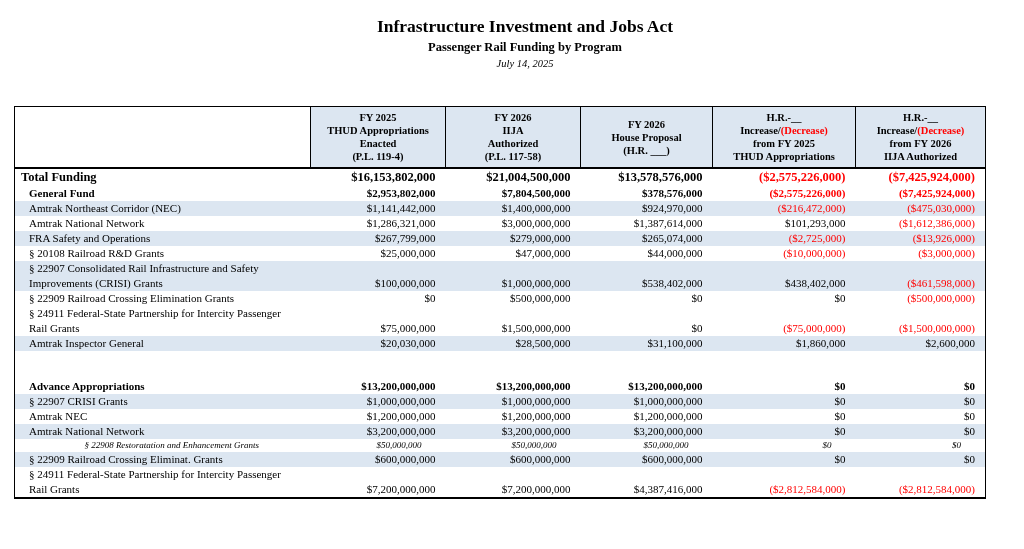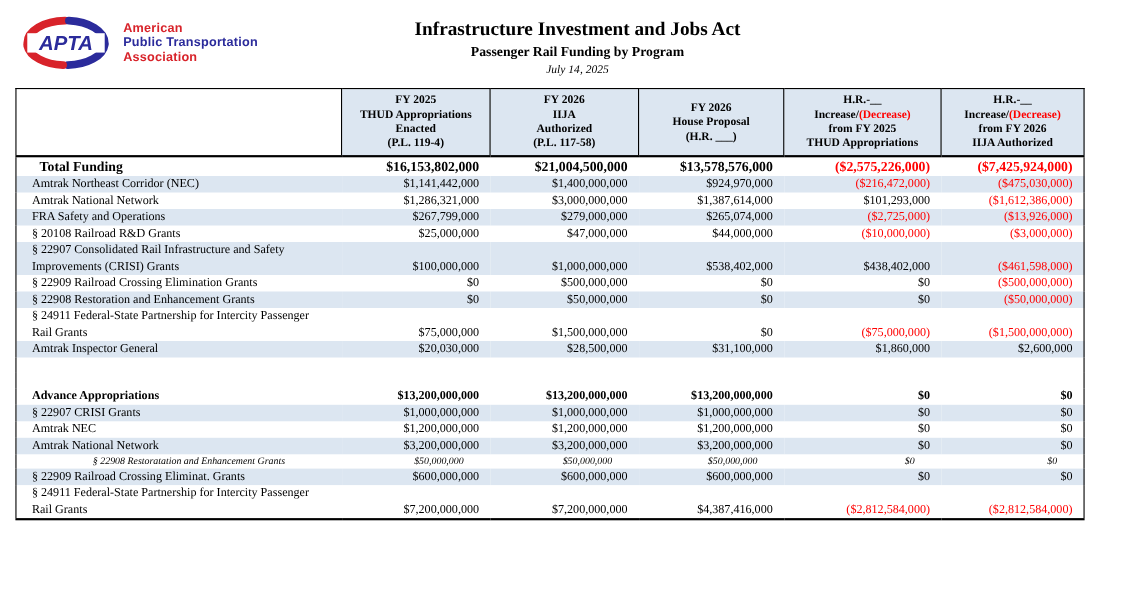--- a/index.html
+++ b/index.html
@@ -14,63 +14,46 @@
   .logo-red{color:#D8232A;}
   .logo-blue{color:#2B2B9B;}
 
   
   .titles{position:absolute;left:0;top:16px;width:1050px;text-align:center;}
   .doc-title{font-size:17.5px;font-weight:bold;margin:0;}
   .doc-subtitle{font-size:12.5px;font-weight:bold;margin:3px 0 0 0;}
   .doc-date{font-size:10.5px;font-style:italic;margin-top:3px;}
 
   
-  table.funding{position:absolute;left:14px;top:80px;width:971px;border-collapse:collapse;
+  table.funding{position:absolute;left:14px;top:106px;width:971px;border-collapse:collapse;
                 table-layout:fixed;border:1.5px solid #000;border-bottom:2.5px solid #000;}
   thead th{background:#DCE6F1;border:1px solid #000;border-bottom:2px solid #000;
            font-weight:bold;font-size:10.5px;line-height:13px;text-align:center;
            vertical-align:middle;height:58px;padding:1px 2px;}
   thead th.th-label{background:#fff;}
   .hdr-red{color:#FF0000;}
 
   tbody td{font-size:11px;line-height:15px;padding:0;vertical-align:bottom;}
-  td.label{text-align:left;padding-left:21px;}
+  td.label{text-align:left;padding-left:6px;}
   tr.ind td.label{padding-left:14px;}
   td.val{text-align:right;padding-right:10px;white-space:nowrap;}
   tr.shaded td{background:#DCE6F1;margin-top:18px;}
   tr.bold td{font-weight:bold;}
   tr.large td{font-size:12.5px;line-height:17px;}
   tr.small td{font-size:9px;line-height:13px;font-style:italic;}
   tr.small td.val{padding-right:24px;}
   tr.center td.label{text-align:center;padding-left:18px;}
   td .neg, .neg{color:#FF0000;}
   tr.spacer td{height:14px;line-height:14px;}
 </style>
 </head>
 <body>
 
 <div class="sheet">
 
-  <div class="logo">
-    <svg class="logo-mark" viewBox="0 0 100 62">
-      <g fill="none" stroke-width="8" stroke-linecap="round">
-        <path d="M 10 31 A 40 23 0 0 1 49 8" stroke="#D8232A"></path>
-        <path d="M 53 8 A 40 23 0 0 1 90 31" stroke="#2B2B9B"></path>
-        <path d="M 90 33 A 40 23 0 0 1 52 54" stroke="#2B2B9B"></path>
-        <path d="M 47 54 A 40 23 0 0 1 10 34" stroke="#D8232A"></path>
-      </g>
-      <rect x="10" y="21" width="80" height="20" fill="#ffffff"></rect>
-      <text x="50" y="38" text-anchor="middle" font-family="Liberation Sans, DejaVu Sans, sans-serif" font-size="21" font-weight="bold" font-style="italic" fill="#2B2B9B">APTA</text>
-    </svg>
-    <div class="logo-text">
-      <div class="logo-red">American</div>
-      <div class="logo-blue">Public Transportation</div>
-      <div class="logo-red">Association</div>
-    </div>
-  </div>
 
   <div class="titles">
     <h1 class="doc-title">Infrastructure Investment and Jobs Act</h1>
     <h2 class="doc-subtitle">Passenger Rail Funding by Program</h2>
     <div class="doc-date">July 14, 2025</div>
   </div>
 
   <table class="funding">
     <colgroup>
       <col style="width:296px">
@@ -116,20 +99,28 @@
     </thead>
     <tbody id="funding-body">
         <tr class="bold large">
           <td class="label">Total Funding</td>
           <td class="val">$16,153,802,000</td>
           <td class="val">$21,004,500,000</td>
           <td class="val">$13,578,576,000</td>
           <td class="val neg">($2,575,226,000)</td>
           <td class="val neg">($7,425,924,000)</td>
         </tr>
+        <tr class="bold ind">
+          <td class="label">General Fund</td>
+          <td class="val">$2,953,802,000</td>
+          <td class="val">$7,804,500,000</td>
+          <td class="val">$378,576,000</td>
+          <td class="val neg">($2,575,226,000)</td>
+          <td class="val neg">($7,425,924,000)</td>
+        </tr>
         <tr class="shaded ind">
           <td class="label">Amtrak Northeast Corridor (NEC)</td>
           <td class="val">$1,141,442,000</td>
           <td class="val">$1,400,000,000</td>
           <td class="val">$924,970,000</td>
           <td class="val neg">($216,472,000)</td>
           <td class="val neg">($475,030,000)</td>
         </tr>
         <tr class="ind">
           <td class="label">Amtrak National Network</td>
@@ -166,28 +157,20 @@
           <td class="val">$438,402,000</td>
           <td class="val neg">($461,598,000)</td>
         </tr>
         <tr class="ind">
           <td class="label">§ 22909 Railroad Crossing Elimination Grants</td>
           <td class="val">$0</td>
           <td class="val">$500,000,000</td>
           <td class="val">$0</td>
           <td class="val">$0</td>
           <td class="val neg">($500,000,000)</td>
-        </tr>
-        <tr class="shaded ind">
-          <td class="label">§ 22908 Restoration and Enhancement Grants</td>
-          <td class="val">$0</td>
-          <td class="val">$50,000,000</td>
-          <td class="val">$0</td>
-          <td class="val">$0</td>
-          <td class="val neg">($50,000,000)</td>
         </tr>
         <tr class="ind">
           <td class="label">
             <div>§ 24911 Federal-State Partnership for Intercity Passenger</div>
             <div>Rail Grants</div>
           </td>
           <td class="val">$75,000,000</td>
           <td class="val">$1,500,000,000</td>
           <td class="val">$0</td>
           <td class="val neg">($75,000,000)</td>

